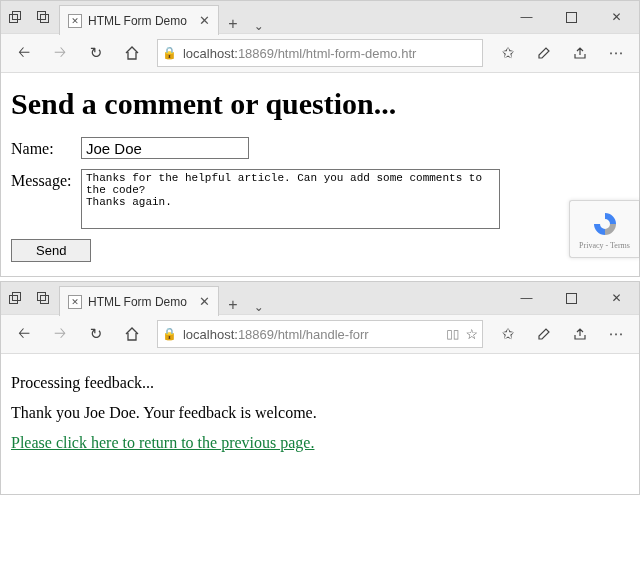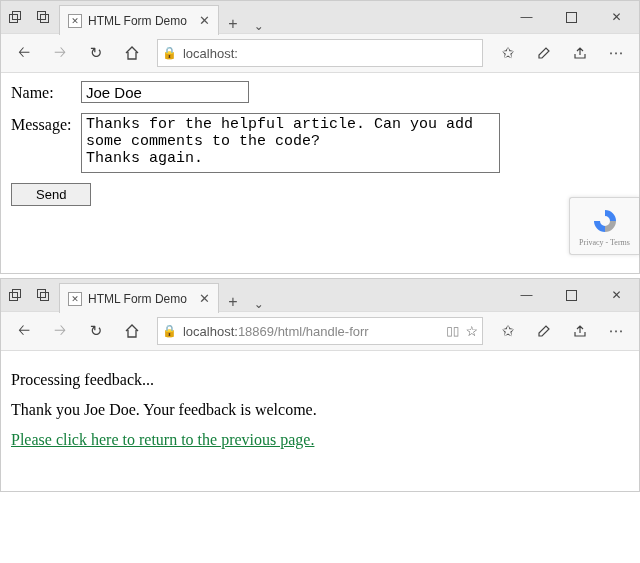--- a/index.html
+++ b/index.html
@@ -165,21 +165,21 @@
   .text-input {
     font-family: Liberation Sans, sans-serif;
     font-size: 15px;
     padding: 2px 4px;
     border: 1px solid #767676;
     width: 168px;
     height: 22px;
   }
   .textarea {
     font-family: "Courier New", monospace;
-    font-size: 15px;
+    font-size: 11px;
     padding: 2px 4px;
     border: 1px solid #767676;
     width: 419px;
     height: 60px;
     white-space: pre-wrap;
     overflow: hidden;
   }
   .send-btn {
     font-family: Arial, sans-serif;
     font-size: 13px;
@@ -256,36 +256,38 @@
     <div class="tbtn dim">🡢</div>
     <div class="tbtn">↻</div>
     <div class="tbtn">
       <svg width="16" height="16" viewBox="0 0 16 16">
           <path d="M2 8 L8 2 L14 8 M4 7 V14 H12 V7" fill="none" stroke="#444" stroke-width="1.3"></path>
         </svg>
     </div>
     <div class="addrbox">
       <span class="lock">🔒</span>
       <span class="host">localhost:</span>
+      <span class="path">18869/html/html-form-demo.htr</span>
     </div>
     <div class="tbtn">✩</div>
     <div class="tbtn">
       <svg width="16" height="16" viewBox="0 0 16 16">
           <path d="M3 13 L3 10 L10 3 L13 6 L6 13 Z" fill="none" stroke="#444" stroke-width="1.2"></path>
         </svg>
     </div>
     <div class="tbtn">
       <svg width="16" height="16" viewBox="0 0 16 16">
           <path d="M3 9 V13 H13 V9 M8 3 V10 M5 6 L8 3 L11 6" fill="none" stroke="#444" stroke-width="1.2"></path>
         </svg>
     </div>
     <div class="tbtn">⋯</div>
   </div>
 
   <div class="page">
+    <h1>Send a comment or question...</h1>
 
     <div class="formrow">
       <div class="lbl">Name:</div>
       <input class="text-input" value="Joe Doe" style="">
     </div>
 
     <div class="formrow">
       <div class="lbl">Message:</div>
       <div class="textarea">Thanks for the helpful article. Can you add some comments to the code?
 Thanks again.</div>

